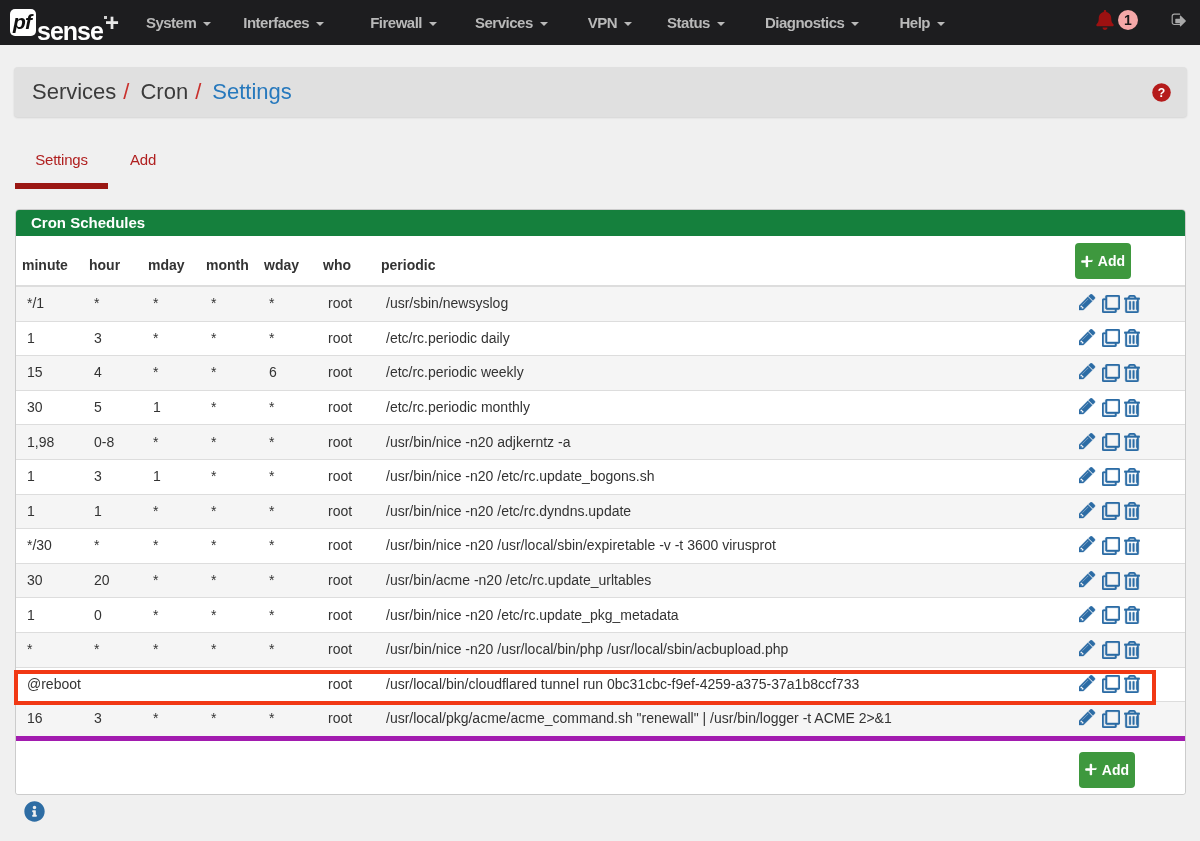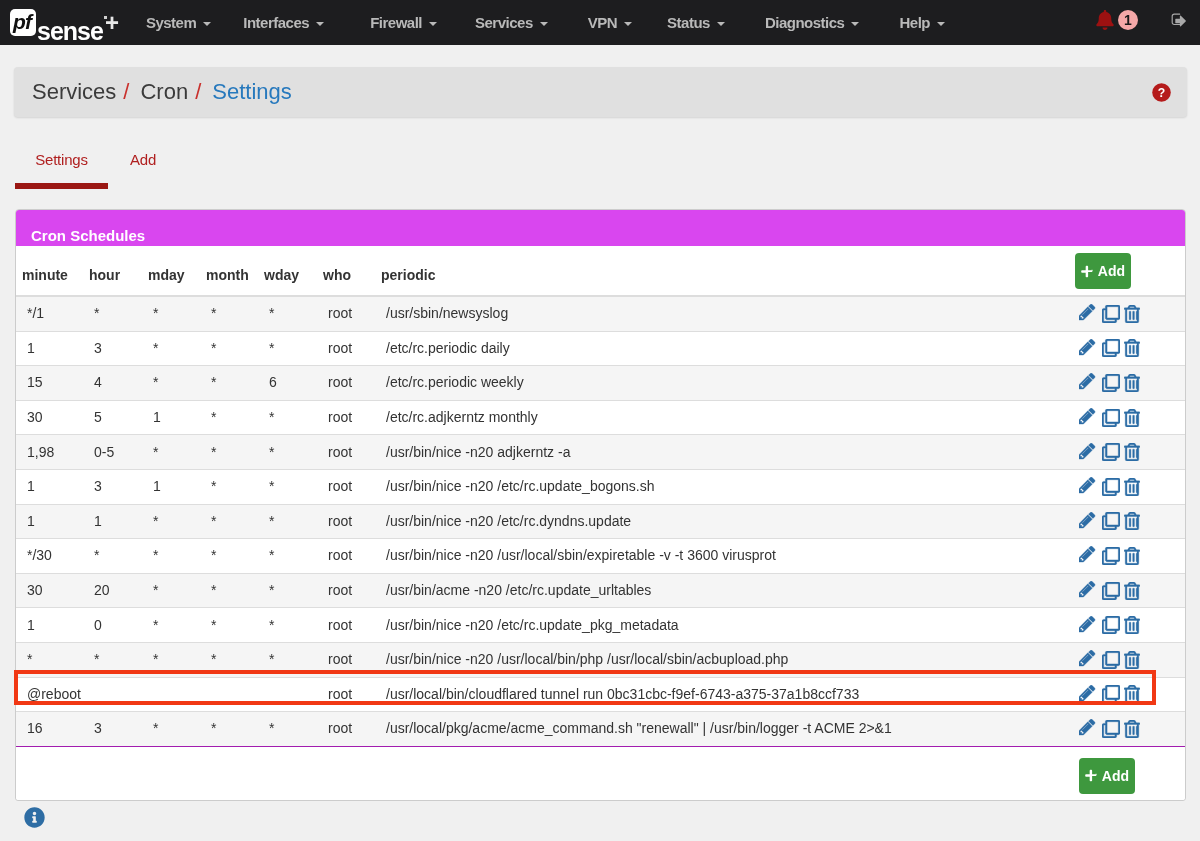--- a/index.html
+++ b/index.html
@@ -58,24 +58,24 @@
 .tabs li {
   text-align:center; font-size:15px; letter-spacing:-0.2px; color:#b01f1f;
   line-height:19px; padding:10px 0 14px 0;
 }
 .tabs li.active { border-bottom:6px solid #9a1713; }
 .tab-settings { width:93px; }
 .tab-add { width:58px; margin-left:6px; }
 
 .panel { margin-top:20px; background:#fff; border:1px solid #ccc; border-radius:4px 4px 3px 3px; width:1171px; }
 .panel-heading {
-  background:#d946ef; color:#fff; font-weight:bold; font-size:15px;
-  padding:18px 15px; border-radius:3px 3px 0 0; height:26px; line-height:16px;
-}
-table { border-collapse:collapse; width:100%; table-layout:fixed; border-bottom:1px solid #a21caf; }
+  background:#15803d; color:#fff; font-weight:bold; font-size:15px;
+  padding:5px 15px; border-radius:3px 3px 0 0; height:26px; line-height:16px;
+}
+table { border-collapse:collapse; width:100%; table-layout:fixed; border-bottom:5px solid #a21caf; }
 th { text-align:left; font-size:14px; color:#333; padding:9px 0 0 6px; }
 th.col8 { padding-top:0; }
 thead tr { height:50px; }
 thead { border-bottom:2px solid #ddd; }
 td { padding:9.3px 5px 9.3px 11px; font-size:14px; line-height:15px; color:#333; }
 tbody tr { border-top:1px solid #ddd; }
 tbody tr:first-child { border-top:0; }
 tbody tr.odd { background:#f5f5f5; }
 .col1{width:67px}.col2{width:59px}.col3{width:58px}.col4{width:58px}.col5{width:59px}.col6{width:58px}.col8{width:116px}
 .acts { white-space:nowrap; padding-top:0; padding-bottom:0; padding-left:10px; }
@@ -206,32 +206,32 @@
                 <path d="M432 80h-82.4l-34-56.7A48 48 0 0 0 274.4 0H173.6a48 48 0 0 0-41.2 23.3L98.4 80H16A16 16 0 0 0 0 96v16a16 16 0 0 0 16 16h16v336a48 48 0 0 0 48 48h288a48 48 0 0 0 48-48V128h16a16 16 0 0 0 16-16V96a16 16 0 0 0-16-16zM171.8 50.9A6 6 0 0 1 177 48h94a6 6 0 0 1 5.2 2.9L293.6 80H154.4zM368 464H80V128h288zM156 416h24a12 12 0 0 0 12-12V188a12 12 0 0 0-12-12h-24a12 12 0 0 0-12 12v216a12 12 0 0 0 12 12zm100 0h24a12 12 0 0 0 12-12V188a12 12 0 0 0-12-12h-24a12 12 0 0 0-12 12v216a12 12 0 0 0 12 12zm100 0h24a12 12 0 0 0 12-12V188a12 12 0 0 0-12-12h-24a12 12 0 0 0-12 12v216a12 12 0 0 0 12 12z"></path>
               </svg></td>
           </tr>
       <tr class="even">
             <td>30</td>
             <td>5</td>
             <td>1</td>
             <td>*</td>
             <td>*</td>
             <td>root</td>
-            <td>/etc/rc.adjkerntz monthly</td>
+            <td>/etc/rc.periodic monthly</td>
             <td class="acts"><svg width="19" height="19" viewBox="0 0 1792 1792" fill="#2c6ca5" stroke="#2c6ca5" stroke-width="30">
                 <path d="M363 1387l91-91-235-235-91 91v107h128v128h107zm523-928q0-22-22-22-10 0-17 7l-542 542q-7 7-7 17 0 22 22 22 10 0 17-7l542-542q7-7 7-17zm-54-192l416 416-832 832h-416v-416zm683 96q0 53-37 90l-166 166-416-416 166-165q36-38 90-38 53 0 91 38l235 234q37 39 37 91z"></path>
               </svg><svg width="18" height="18" viewBox="0 0 512 512" fill="#2c6ca5" stroke="#2c6ca5" stroke-width="12">
                 <path d="M464 0H144c-26.51 0-48 21.49-48 48v48H48c-26.51 0-48 21.49-48 48v320c0 26.51 21.49 48 48 48h320c26.51 0 48-21.49 48-48v-48h48c26.51 0 48-21.49 48-48V48c0-26.51-21.49-48-48-48zM362 464H54a6 6 0 0 1-6-6V150a6 6 0 0 1 6-6h42v224c0 26.51 21.49 48 48 48h224v42a6 6 0 0 1-6 6zm96-96H150a6 6 0 0 1-6-6V54a6 6 0 0 1 6-6h308a6 6 0 0 1 6 6v308a6 6 0 0 1-6 6z"></path>
               </svg><svg width="16" height="18" viewBox="0 0 448 512" fill="#2c6ca5" stroke="#2c6ca5" stroke-width="10">
                 <path d="M432 80h-82.4l-34-56.7A48 48 0 0 0 274.4 0H173.6a48 48 0 0 0-41.2 23.3L98.4 80H16A16 16 0 0 0 0 96v16a16 16 0 0 0 16 16h16v336a48 48 0 0 0 48 48h288a48 48 0 0 0 48-48V128h16a16 16 0 0 0 16-16V96a16 16 0 0 0-16-16zM171.8 50.9A6 6 0 0 1 177 48h94a6 6 0 0 1 5.2 2.9L293.6 80H154.4zM368 464H80V128h288zM156 416h24a12 12 0 0 0 12-12V188a12 12 0 0 0-12-12h-24a12 12 0 0 0-12 12v216a12 12 0 0 0 12 12zm100 0h24a12 12 0 0 0 12-12V188a12 12 0 0 0-12-12h-24a12 12 0 0 0-12 12v216a12 12 0 0 0 12 12zm100 0h24a12 12 0 0 0 12-12V188a12 12 0 0 0-12-12h-24a12 12 0 0 0-12 12v216a12 12 0 0 0 12 12z"></path>
               </svg></td>
           </tr>
       <tr class="odd">
             <td>1,98</td>
-            <td>0-5</td>
+            <td>0-8</td>
             <td>*</td>
             <td>*</td>
             <td>*</td>
             <td>root</td>
             <td>/usr/bin/nice -n20 adjkerntz -a</td>
             <td class="acts"><svg width="19" height="19" viewBox="0 0 1792 1792" fill="#2c6ca5" stroke="#2c6ca5" stroke-width="30">
                 <path d="M363 1387l91-91-235-235-91 91v107h128v128h107zm523-928q0-22-22-22-10 0-17 7l-542 542q-7 7-7 17 0 22 22 22 10 0 17-7l542-542q7-7 7-17zm-54-192l416 416-832 832h-416v-416zm683 96q0 53-37 90l-166 166-416-416 166-165q36-38 90-38 53 0 91 38l235 234q37 39 37 91z"></path>
               </svg><svg width="18" height="18" viewBox="0 0 512 512" fill="#2c6ca5" stroke="#2c6ca5" stroke-width="12">
                 <path d="M464 0H144c-26.51 0-48 21.49-48 48v48H48c-26.51 0-48 21.49-48 48v320c0 26.51 21.49 48 48 48h320c26.51 0 48-21.49 48-48v-48h48c26.51 0 48-21.49 48-48V48c0-26.51-21.49-48-48-48zM362 464H54a6 6 0 0 1-6-6V150a6 6 0 0 1 6-6h42v224c0 26.51 21.49 48 48 48h224v42a6 6 0 0 1-6 6zm96-96H150a6 6 0 0 1-6-6V54a6 6 0 0 1 6-6h308a6 6 0 0 1 6 6v308a6 6 0 0 1-6 6z"></path>
               </svg><svg width="16" height="18" viewBox="0 0 448 512" fill="#2c6ca5" stroke="#2c6ca5" stroke-width="10">
@@ -334,21 +334,21 @@
                 <path d="M432 80h-82.4l-34-56.7A48 48 0 0 0 274.4 0H173.6a48 48 0 0 0-41.2 23.3L98.4 80H16A16 16 0 0 0 0 96v16a16 16 0 0 0 16 16h16v336a48 48 0 0 0 48 48h288a48 48 0 0 0 48-48V128h16a16 16 0 0 0 16-16V96a16 16 0 0 0-16-16zM171.8 50.9A6 6 0 0 1 177 48h94a6 6 0 0 1 5.2 2.9L293.6 80H154.4zM368 464H80V128h288zM156 416h24a12 12 0 0 0 12-12V188a12 12 0 0 0-12-12h-24a12 12 0 0 0-12 12v216a12 12 0 0 0 12 12zm100 0h24a12 12 0 0 0 12-12V188a12 12 0 0 0-12-12h-24a12 12 0 0 0-12 12v216a12 12 0 0 0 12 12zm100 0h24a12 12 0 0 0 12-12V188a12 12 0 0 0-12-12h-24a12 12 0 0 0-12 12v216a12 12 0 0 0 12 12z"></path>
               </svg></td>
           </tr>
       <tr class="even">
             <td>@reboot</td>
             <td></td>
             <td></td>
             <td></td>
             <td></td>
             <td>root</td>
-            <td>/usr/local/bin/cloudflared tunnel run 0bc31cbc-f9ef-6743-a375-37a1b8ccf733</td>
+            <td>/usr/local/bin/cloudflared tunnel run 0bc31cbc-f9ef-4259-a375-37a1b8ccf733</td>
             <td class="acts"><svg width="19" height="19" viewBox="0 0 1792 1792" fill="#2c6ca5" stroke="#2c6ca5" stroke-width="30">
                 <path d="M363 1387l91-91-235-235-91 91v107h128v128h107zm523-928q0-22-22-22-10 0-17 7l-542 542q-7 7-7 17 0 22 22 22 10 0 17-7l542-542q7-7 7-17zm-54-192l416 416-832 832h-416v-416zm683 96q0 53-37 90l-166 166-416-416 166-165q36-38 90-38 53 0 91 38l235 234q37 39 37 91z"></path>
               </svg><svg width="18" height="18" viewBox="0 0 512 512" fill="#2c6ca5" stroke="#2c6ca5" stroke-width="12">
                 <path d="M464 0H144c-26.51 0-48 21.49-48 48v48H48c-26.51 0-48 21.49-48 48v320c0 26.51 21.49 48 48 48h320c26.51 0 48-21.49 48-48v-48h48c26.51 0 48-21.49 48-48V48c0-26.51-21.49-48-48-48zM362 464H54a6 6 0 0 1-6-6V150a6 6 0 0 1 6-6h42v224c0 26.51 21.49 48 48 48h224v42a6 6 0 0 1-6 6zm96-96H150a6 6 0 0 1-6-6V54a6 6 0 0 1 6-6h308a6 6 0 0 1 6 6v308a6 6 0 0 1-6 6z"></path>
               </svg><svg width="16" height="18" viewBox="0 0 448 512" fill="#2c6ca5" stroke="#2c6ca5" stroke-width="10">
                 <path d="M432 80h-82.4l-34-56.7A48 48 0 0 0 274.4 0H173.6a48 48 0 0 0-41.2 23.3L98.4 80H16A16 16 0 0 0 0 96v16a16 16 0 0 0 16 16h16v336a48 48 0 0 0 48 48h288a48 48 0 0 0 48-48V128h16a16 16 0 0 0 16-16V96a16 16 0 0 0-16-16zM171.8 50.9A6 6 0 0 1 177 48h94a6 6 0 0 1 5.2 2.9L293.6 80H154.4zM368 464H80V128h288zM156 416h24a12 12 0 0 0 12-12V188a12 12 0 0 0-12-12h-24a12 12 0 0 0-12 12v216a12 12 0 0 0 12 12zm100 0h24a12 12 0 0 0 12-12V188a12 12 0 0 0-12-12h-24a12 12 0 0 0-12 12v216a12 12 0 0 0 12 12zm100 0h24a12 12 0 0 0 12-12V188a12 12 0 0 0-12-12h-24a12 12 0 0 0-12 12v216a12 12 0 0 0 12 12z"></path>
               </svg></td>
           </tr>
       <tr class="odd">
             <td>16</td>

